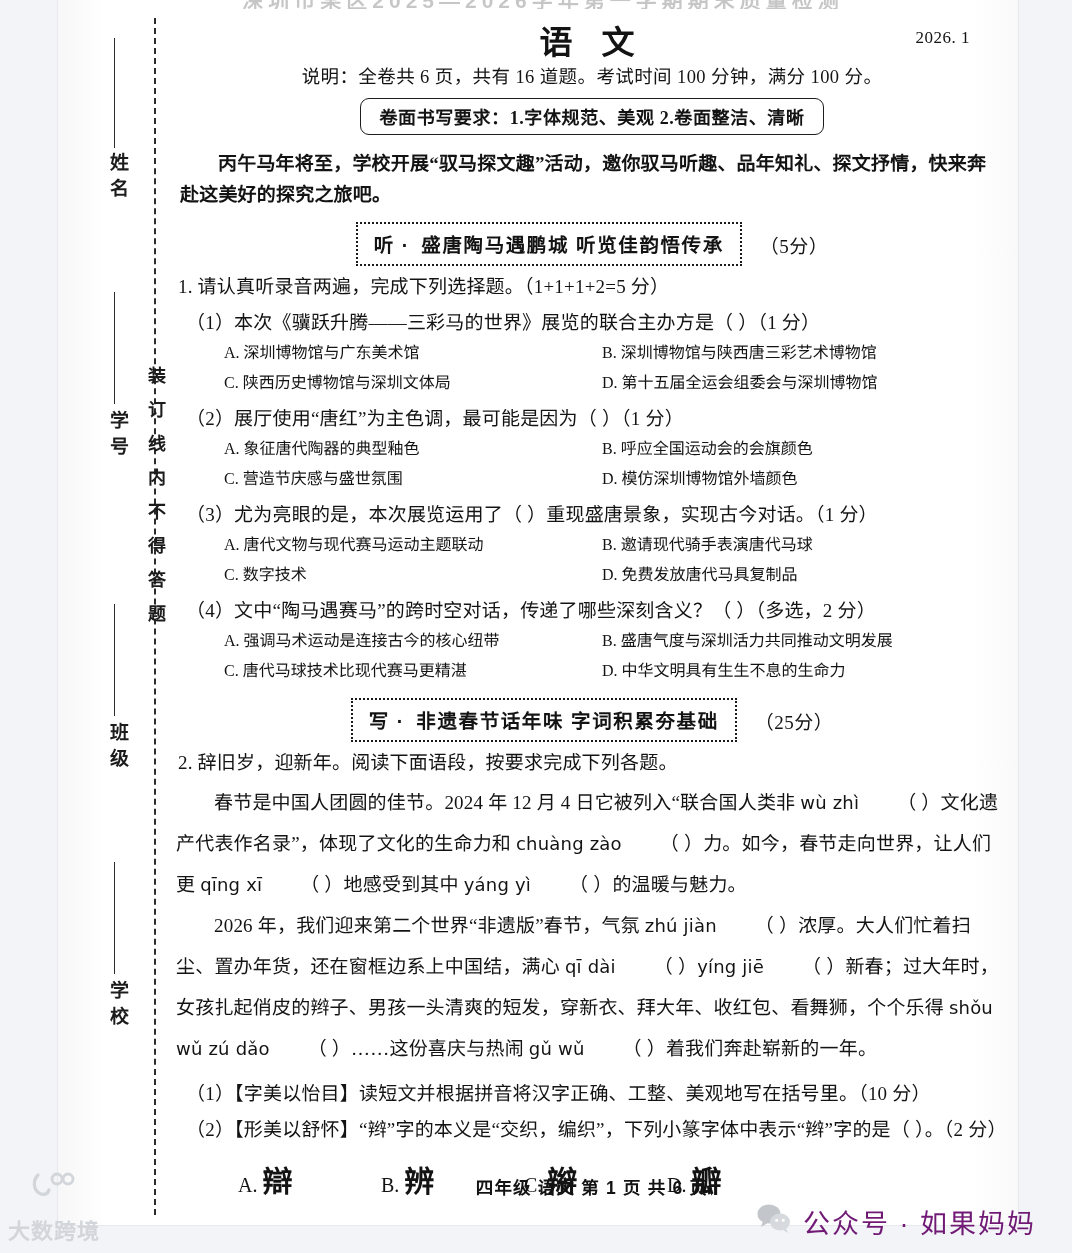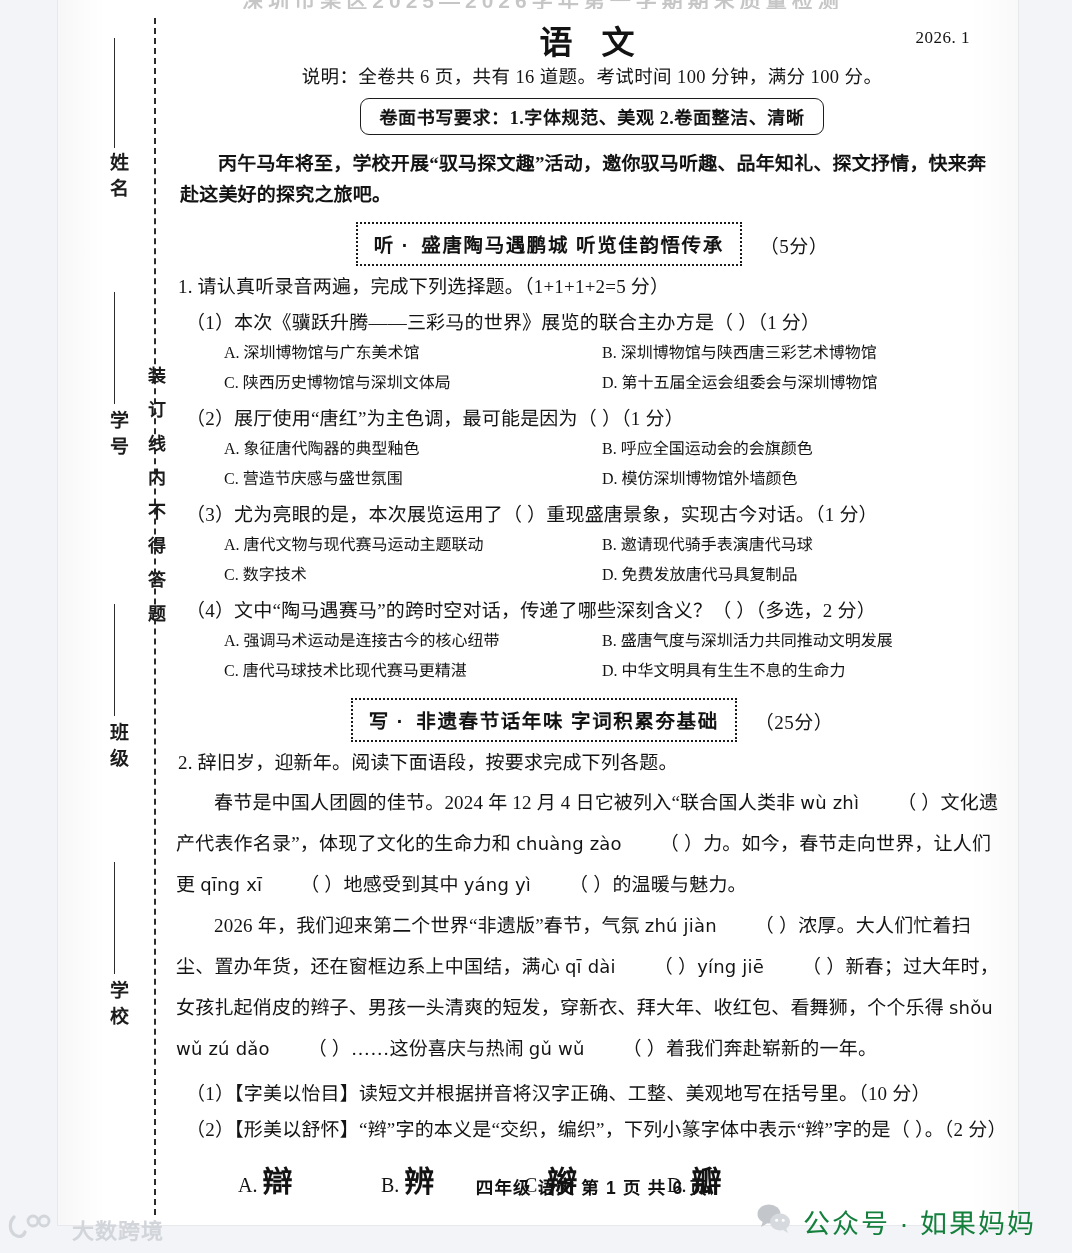--- a/index.html
+++ b/index.html
@@ -235,41 +235,42 @@
   }
 
   
   .wm-wechat {
     position: absolute;
     right: 36px;
     bottom: 12px;
     display: flex;
     align-items: center;
     gap: 12px;
-    color: #15803d;
+    color: #701a75;
     font-size: 27px;
     letter-spacing: 2px;
     font-family: "Liberation Sans", "DejaVu Sans", sans-serif;
     z-index: 5;
   }
   .wm-wechat .wc { display: block; }
 
   .wm-logo {
     position: absolute;
     left: 8px;
     bottom: 8px;
     display: flex;
     align-items: center;
-    gap: 20px;
+    gap: 10px;
     color: #d2d5da;
     font-size: 22px;
     font-weight: 700;
     letter-spacing: 1px;
     font-family: "Liberation Sans", "DejaVu Sans", sans-serif;
     z-index: 5;
+    flex-direction: column;
   }
 </style>
 </head>
 <body>
 
 <div id="paper">
 
   <div class="top-crop">
     <span>深圳市某区2025—2026学年第一学期期末质量检测</span>
   </div>

